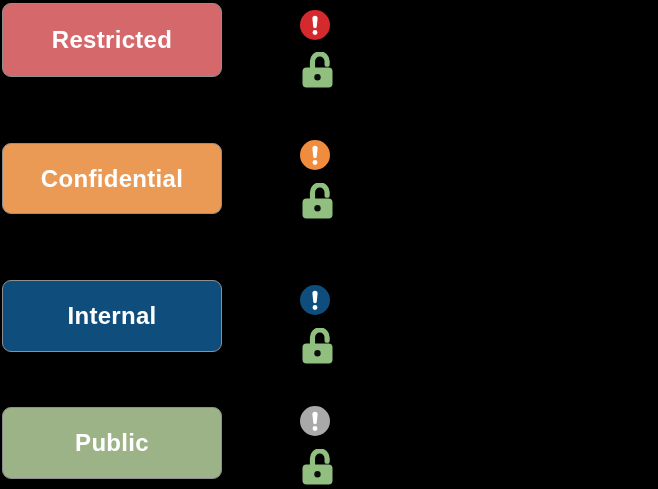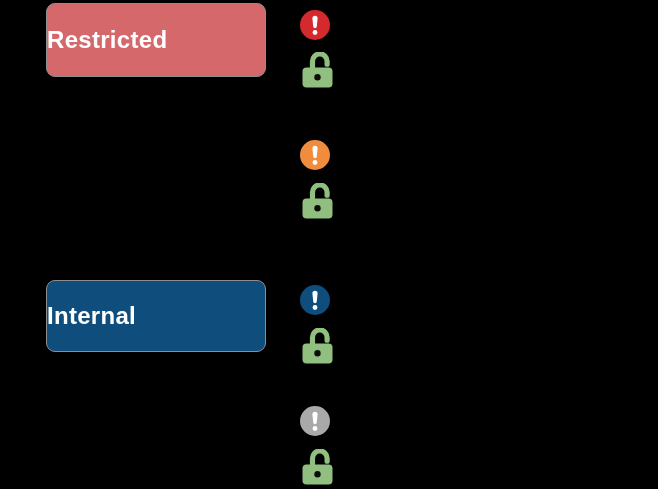--- a/index.html
+++ b/index.html
@@ -19,21 +19,21 @@
   }
   .level-box {
     position: absolute;
     left: 2px;
     width: 220px;
     box-sizing: border-box;
     border: 1.5px solid #8f8f8f;
     border-radius: 9px;
     display: flex;
     align-items: center;
-    margin-left: 44px;
+    justify-content: center;
   }
   .level-label {
     color: #ffffff;
     font-size: 24px;
     font-weight: bold;
     letter-spacing: 0.3px;
     white-space: nowrap;
   }
   .icon {
     position: absolute;
@@ -73,20 +73,23 @@
     </svg>
   </div>
   <div class="icon pos-lock-0" style="color: rgb(144, 191, 128);">
     <svg width="31" height="36" viewBox="0 0 31 36">
       <path d="M10.5 16 L10.5 9.2 A7.3 7.3 0 0 1 25.1 9.2 L25.1 12.2" fill="none" stroke="currentColor" stroke-width="5.2" stroke-linecap="round"></path>
       <rect x="0.5" y="15.5" width="30" height="20" rx="4" fill="currentColor"></rect>
       <circle cx="15.5" cy="25.2" r="3.2" fill="#0d0d0d"></circle>
     </svg>
   </div>
 
+  <div class="level-box pos-box-1" style="background-color: rgb(234, 154, 85);">
+    <span class="level-label">Confidential</span>
+  </div>
   <div class="icon pos-warn-1" style="color: rgb(240, 140, 62);">
     <svg width="30" height="30" viewBox="0 0 30 30">
       <circle cx="15" cy="15" r="15" fill="currentColor"></circle>
       <path d="M15 5.8 c1.65 0 2.75 1.05 2.6 2.6 l-0.85 8.2 c-0.1 1.05 -0.8 1.7 -1.75 1.7 s-1.65 -0.65 -1.75 -1.7 l-0.85 -8.2 C12.25 6.85 13.35 5.8 15 5.8 Z" fill="#ffffff"></path>
       <circle cx="15" cy="22.5" r="2.4" fill="#ffffff"></circle>
     </svg>
   </div>
   <div class="icon pos-lock-1" style="color: rgb(144, 191, 128);">
     <svg width="31" height="36" viewBox="0 0 31 36">
       <path d="M10.5 16 L10.5 9.2 A7.3 7.3 0 0 1 25.1 9.2 L25.1 12.2" fill="none" stroke="currentColor" stroke-width="5.2" stroke-linecap="round"></path>
@@ -106,20 +109,23 @@
     </svg>
   </div>
   <div class="icon pos-lock-2" style="color: rgb(144, 191, 128);">
     <svg width="31" height="36" viewBox="0 0 31 36">
       <path d="M10.5 16 L10.5 9.2 A7.3 7.3 0 0 1 25.1 9.2 L25.1 12.2" fill="none" stroke="currentColor" stroke-width="5.2" stroke-linecap="round"></path>
       <rect x="0.5" y="15.5" width="30" height="20" rx="4" fill="currentColor"></rect>
       <circle cx="15.5" cy="25.2" r="3.2" fill="#0d0d0d"></circle>
     </svg>
   </div>
 
+  <div class="level-box pos-box-3" style="background-color: rgb(156, 178, 135);">
+    <span class="level-label">Public</span>
+  </div>
   <div class="icon pos-warn-3" style="color: rgb(169, 169, 169);">
     <svg width="30" height="30" viewBox="0 0 30 30">
       <circle cx="15" cy="15" r="15" fill="currentColor"></circle>
       <path d="M15 5.8 c1.65 0 2.75 1.05 2.6 2.6 l-0.85 8.2 c-0.1 1.05 -0.8 1.7 -1.75 1.7 s-1.65 -0.65 -1.75 -1.7 l-0.85 -8.2 C12.25 6.85 13.35 5.8 15 5.8 Z" fill="#ffffff"></path>
       <circle cx="15" cy="22.5" r="2.4" fill="#ffffff"></circle>
     </svg>
   </div>
   <div class="icon pos-lock-3" style="color: rgb(144, 191, 128);">
     <svg width="31" height="36" viewBox="0 0 31 36">
       <path d="M10.5 16 L10.5 9.2 A7.3 7.3 0 0 1 25.1 9.2 L25.1 12.2" fill="none" stroke="currentColor" stroke-width="5.2" stroke-linecap="round"></path>

